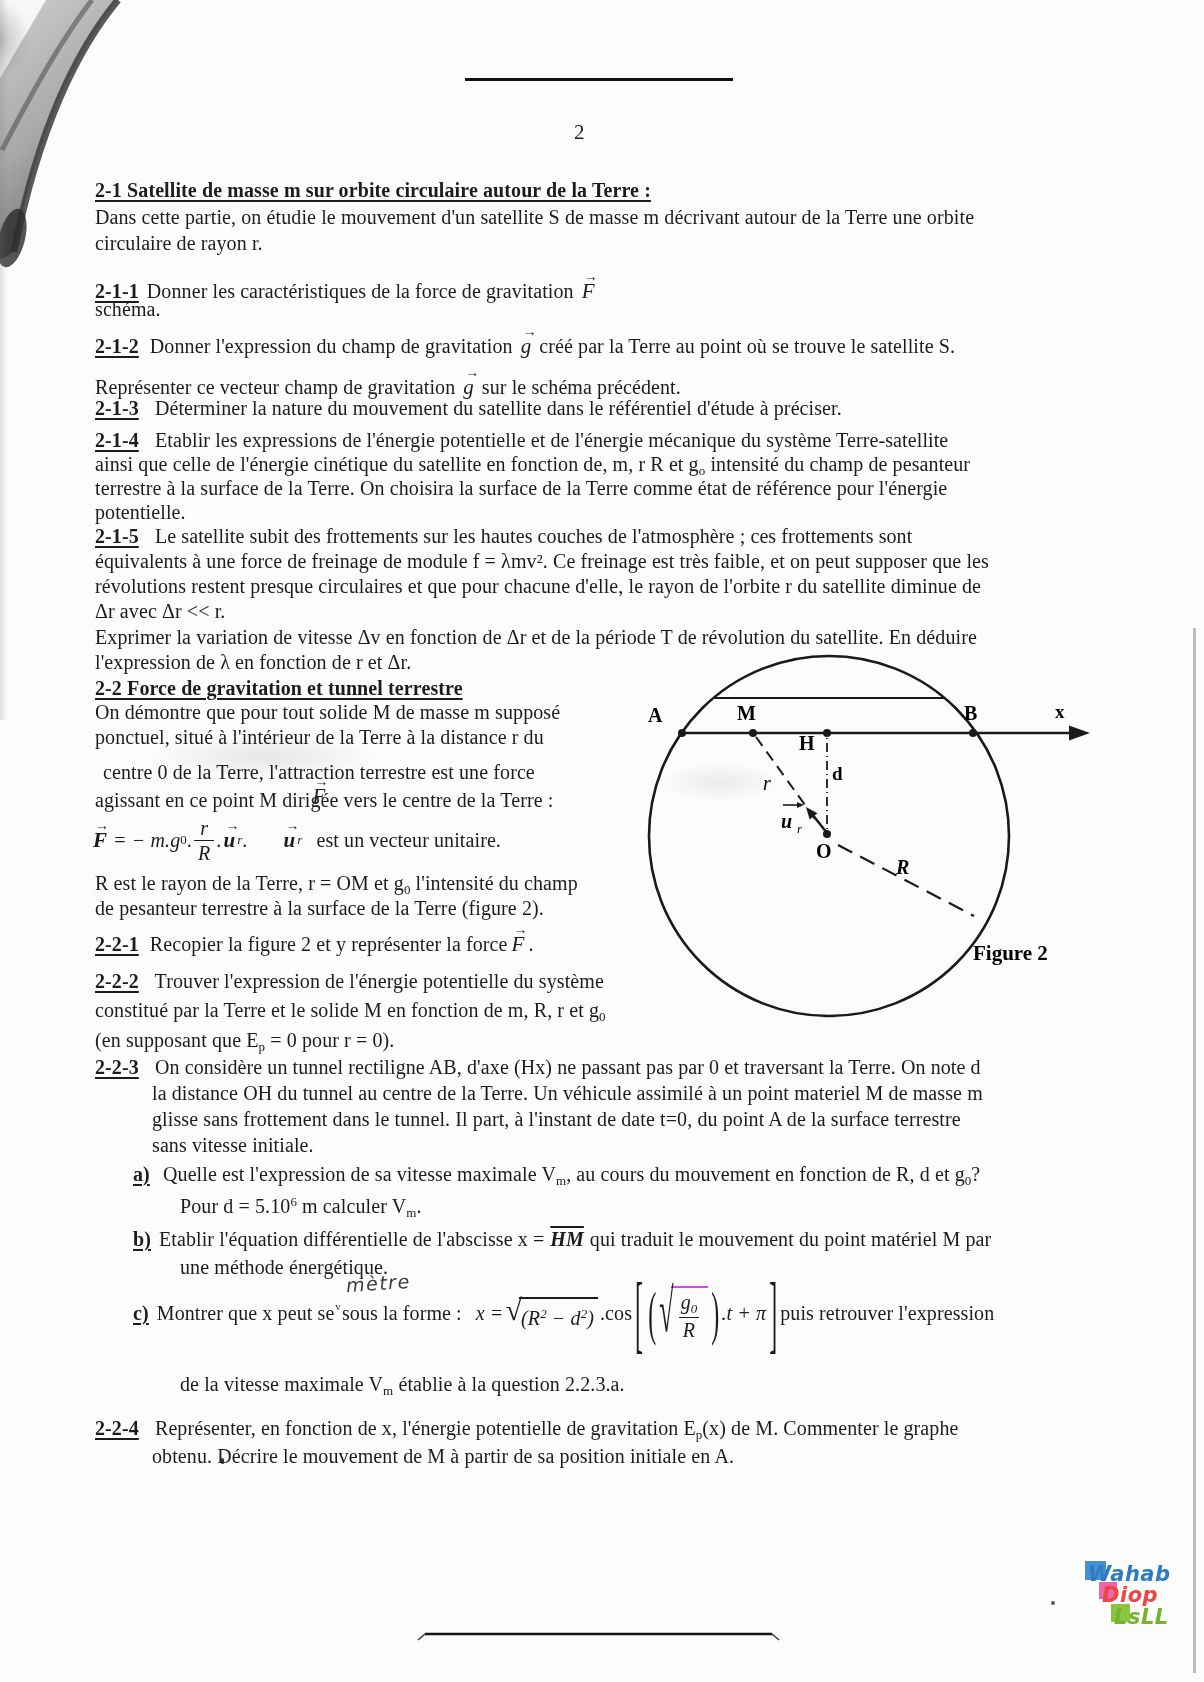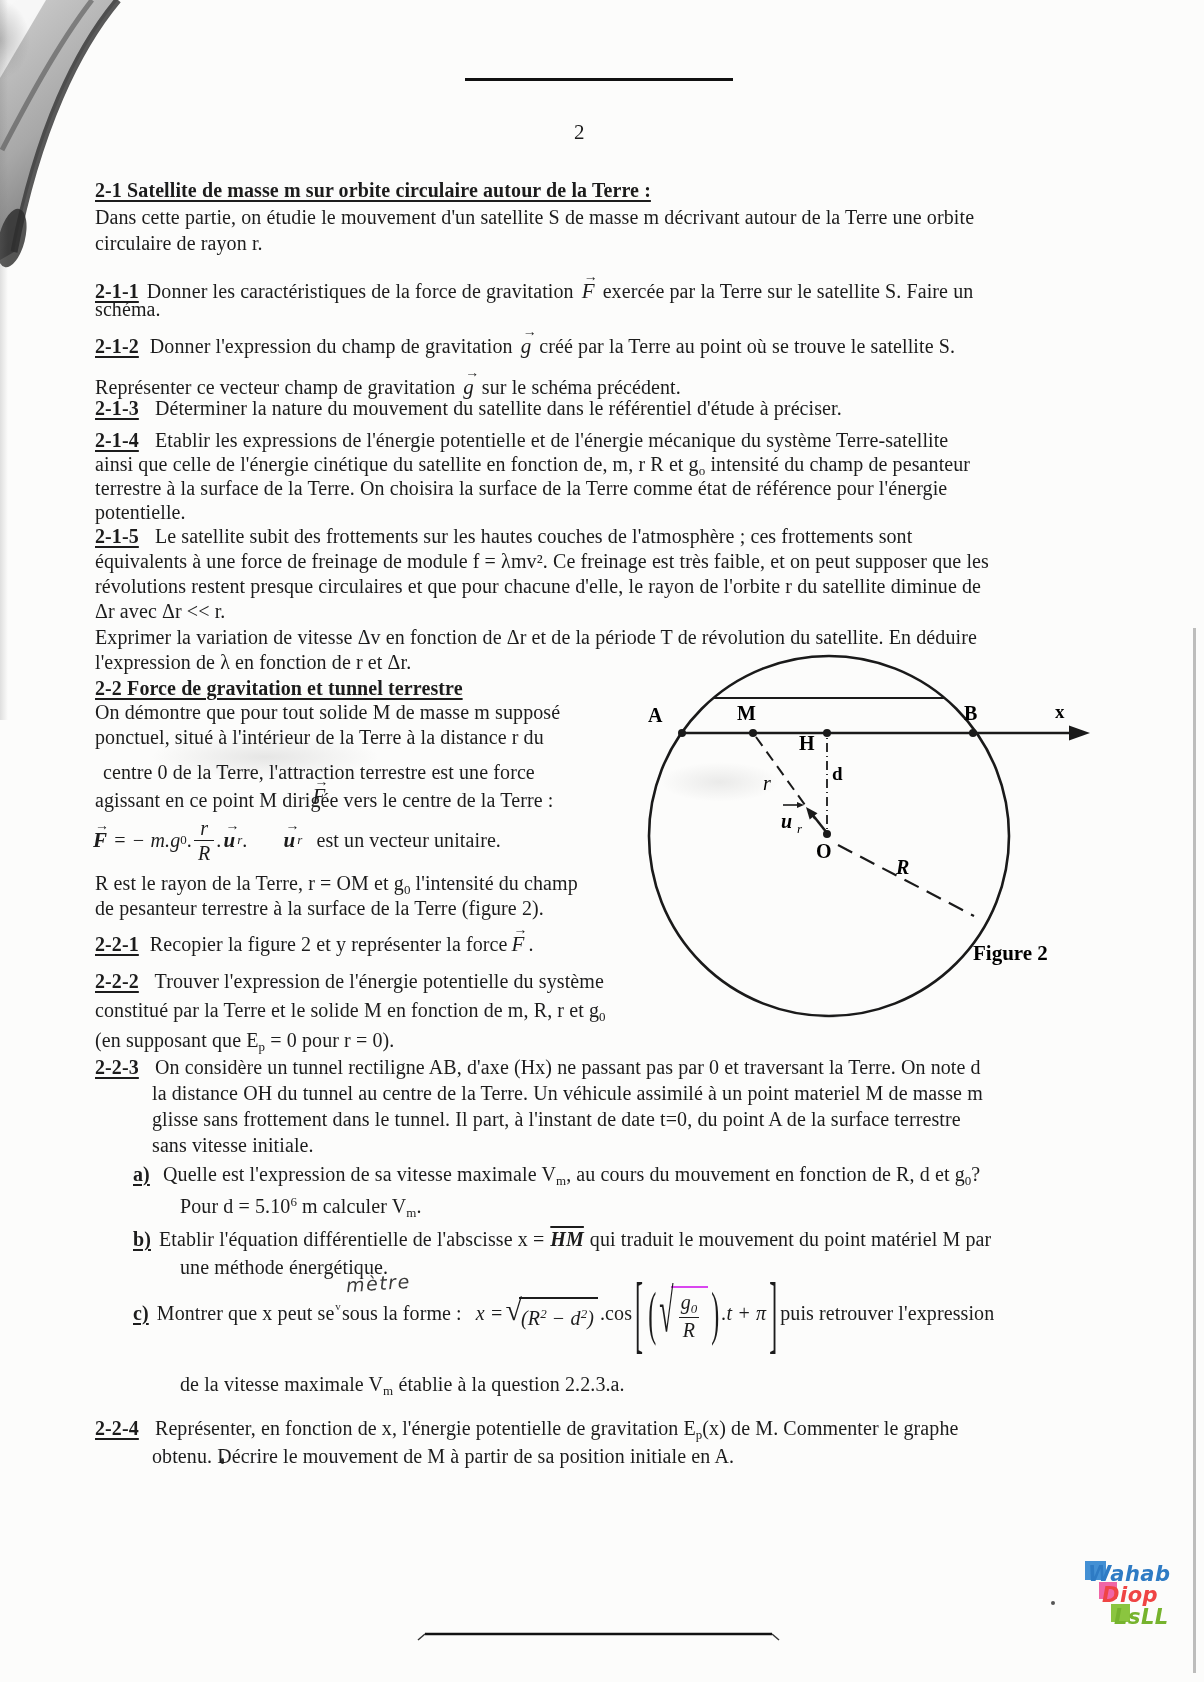--- a/index.html
+++ b/index.html
@@ -75,21 +75,20 @@
 <div class="ln" style="left:95px;top:178px;">
   <span class="headu">2-1 Satellite de masse m  sur orbite circulaire autour de la Terre :</span>
 </div>
 <div class="ln" style="left:95px;top:205px;">Dans cette partie, on étudie le mouvement d'un satellite S de masse m décrivant autour de la Terre une orbite</div>
 <div class="ln" style="left:95px;top:231px;">circulaire de rayon r.</div>
 
 <div class="ln flexln" style="left:95px;top:279px;align-items:flex-end;">
   <span class="lbl2">2-1-1</span>
   <span>Donner les caractéristiques de la force de gravitation</span>
   <span class="vec"><span class="ar">→</span><span class="vl">F</span></span>
-  <span>exercée par la Terre sur le satellite S. Faire un</span>
 </div>
 <div class="ln" style="left:95px;top:297px;">schéma.</div>
 
 <div class="ln flexln" style="left:95px;top:334px;">
   <span class="lbl">2-1-2</span>
   <span>Donner l'expression du champ de gravitation</span>
   <span class="vec"><span class="ar">→</span><span class="vl">g</span></span>
   <span>créé par la Terre au point où se trouve le satellite S.</span>
 </div>
 <div class="ln flexln" style="left:95px;top:375px;">

